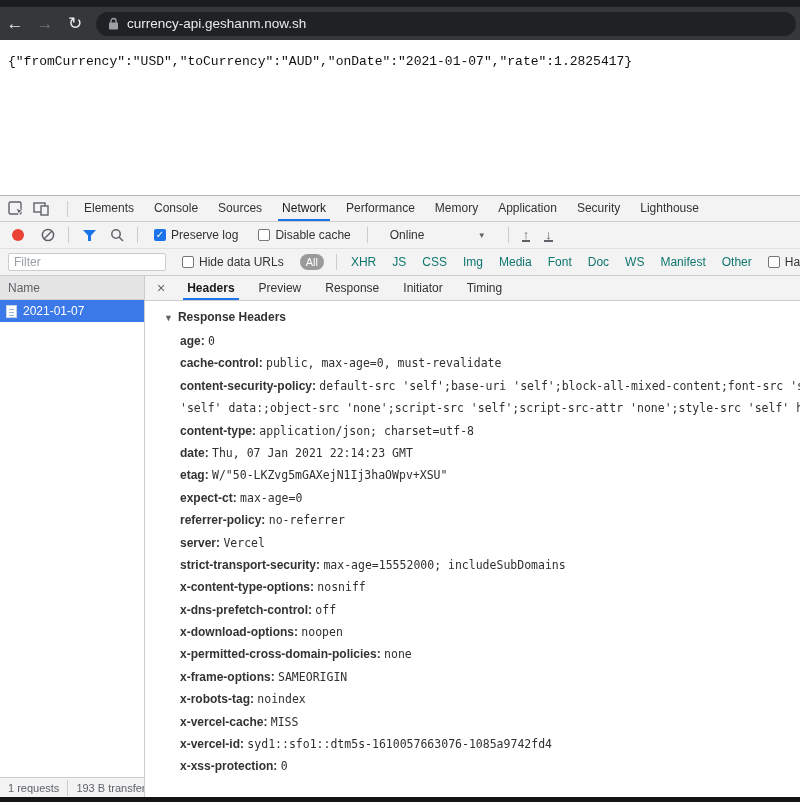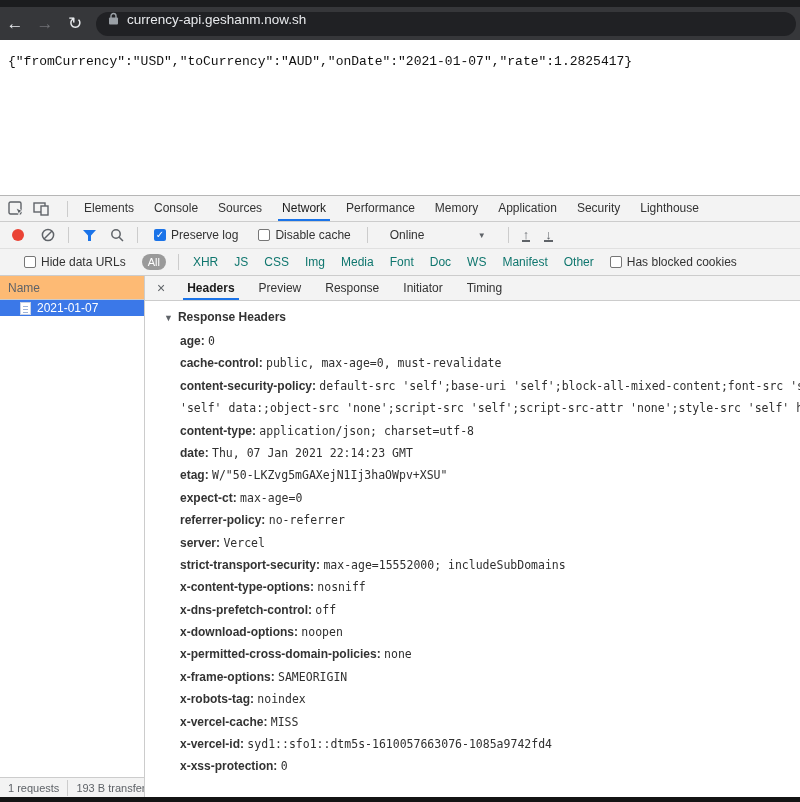--- a/index.html
+++ b/index.html
@@ -6,21 +6,21 @@
   html,body { width:800px; height:802px; overflow:hidden; background:#fff;
     font-family:"Liberation Sans", sans-serif; }
   .wrap { width:800px; height:802px; display:flex; flex-direction:column; overflow:hidden; }
 
   
   .titlebar { height:7px; background:#1b1c1e; flex:none; }
   .toolbar-browser { height:33px; background:#36373a; display:flex; align-items:center; flex:none; }
   .nav-ico { color:#e8eaed; font-size:17px; width:30px; text-align:center; cursor:default; }
   .nav-ico.disabled { color:#707175; }
   .urlbar { margin-left:6px; height:24px; width:700px; background:#202124; border-radius:13px;
-    display:flex; padding:0 12px; overflow:hidden; white-space:nowrap; }
+    display:flex; align-items:center; padding:0 12px; overflow:hidden; white-space:nowrap; }
   .urlbar svg { flex:none; margin-right:8px; }
   .url-domain { color:#e8eaed; font-size:13.5px; }
   .url-path { color:#9aa0a6; font-size:13.5px; }
 
   
   .page { height:155px; background:#fff; padding:14px 8px; flex:none; }
   .page-json { font-family:"Liberation Mono", monospace; font-size:13px; color:#111; }
 
   
   .devtools { flex:1; display:flex; flex-direction:column; border-top:1px solid #b6b6b6; overflow:hidden; }
@@ -45,22 +45,22 @@
 
   .dt-filterrow { height:27px; background:#f3f3f3; border-bottom:1px solid #ccc; display:flex; align-items:center; padding-left:8px; white-space:nowrap; overflow:hidden; flex:none; }
   .filter-input { width:158px; height:18px; border:1px solid #ccc; border-radius:2px; background:#fff;
     font-size:12px; padding:0 5px; color:#333; font-family:"Liberation Sans", sans-serif; }
   .filter-input::placeholder { color:#9aa0a6; }
   .pill-all { background:#9a9a9a; color:#fff; font-size:11px; border-radius:9px; padding:2px 6px; margin:0 6px; }
   .chip { font-size:12px; color:#0f766e; padding:0 8px; }
 
   .dt-main { flex:1; display:flex; overflow:hidden; }
   .reqpanel { width:145px; flex:none; border-right:1px solid #ccc; display:flex; flex-direction:column; background:#fff; }
-  .req-colhdr { height:24px; background:#fdba74; border-bottom:1px solid #ccc; font-size:12px; color:#5f6368; line-height:24px; padding-left:8px; flex:none; }
-  .req-row { height:16px; display:flex; align-items:center; font-size:12px; padding-left:20px; flex:none; }
+  .req-colhdr { height:24px; background:#e5e5e5; border-bottom:1px solid #ccc; font-size:12px; color:#5f6368; line-height:24px; padding-left:8px; flex:none; }
+  .req-row { height:22px; display:flex; align-items:center; font-size:12px; padding-left:6px; flex:none; }
   .req-row.selected { background:#3b78e8; color:#fff; }
   .doc-ico { width:11px; height:13px; background:#fff; border:1px solid #c9d2e4; margin-right:6px; position:relative; flex:none; }
   .doc-ico i { position:absolute; left:2px; right:2px; height:1px; background:#9db3d8; }
   .req-fill { flex:1; }
   .req-summary { height:20px; background:#f3f3f3; border-top:1px solid #ccc; display:flex; align-items:center;
     font-size:11px; color:#5f6368; white-space:nowrap; overflow:hidden; flex:none;justify-content:space-between; }
   .req-summary .s-item { padding:0 8px; flex:none; }
   .req-summary .vdiv { margin:0; }
 
   .detail { flex:1; display:flex; flex-direction:column; overflow:hidden; background:#fff; }
@@ -166,20 +166,21 @@
       <div class="throttle">
         <span>Online</span>
         <span class="caret">▼</span>
       </div>
       <div class="vdiv"></div>
       <span class="arrow-bar">↑</span>
       <span class="arrow-bar">↓</span>
     </div>
 
     <div class="dt-filterrow">
+      <input class="filter-input" placeholder="Filter" style="">
       <label class="chklabel" style="margin-left:16px;">
         <span class="chk off"></span>
         <span>Hide data URLs</span>
       </label>
       <span class="pill-all">All</span>
       <div class="vdiv"></div>
       <div id="filter-chips" style="display:flex;align-items:center;">
           <span class="chip">XHR</span>
           <span class="chip">JS</span>
           <span class="chip">CSS</span>

